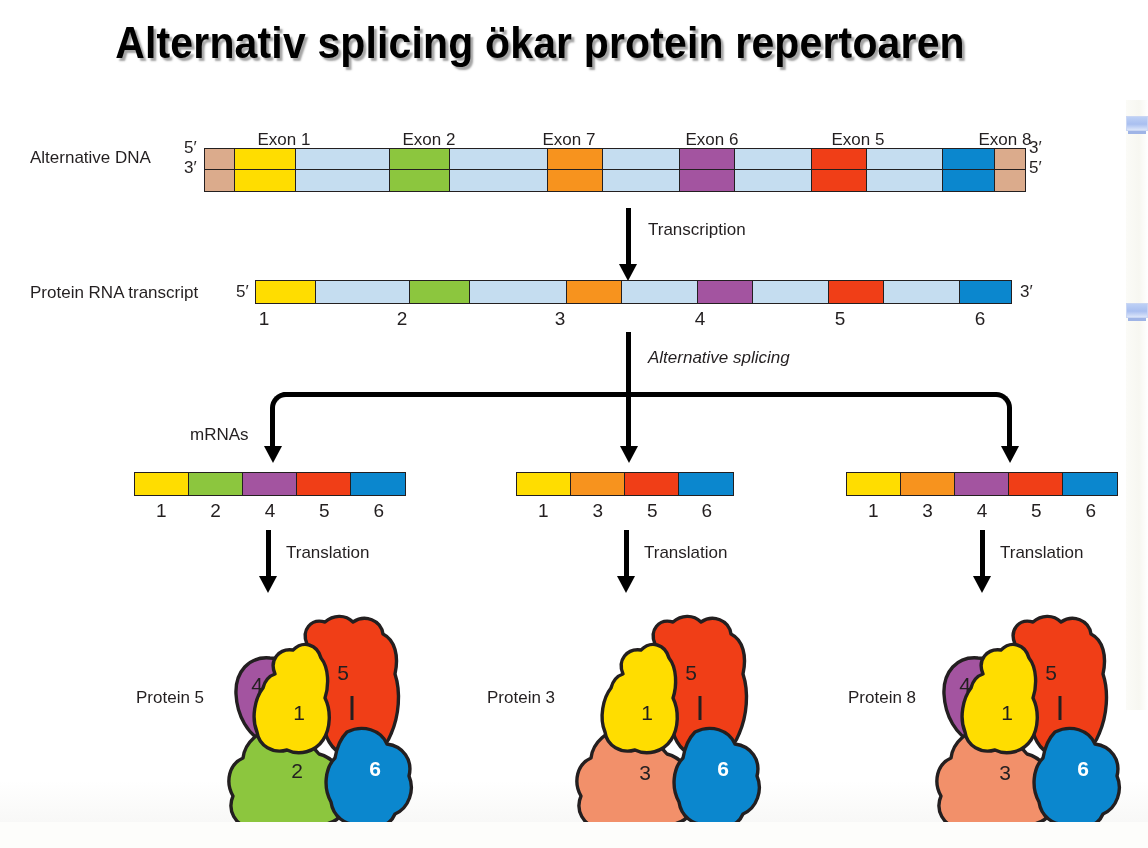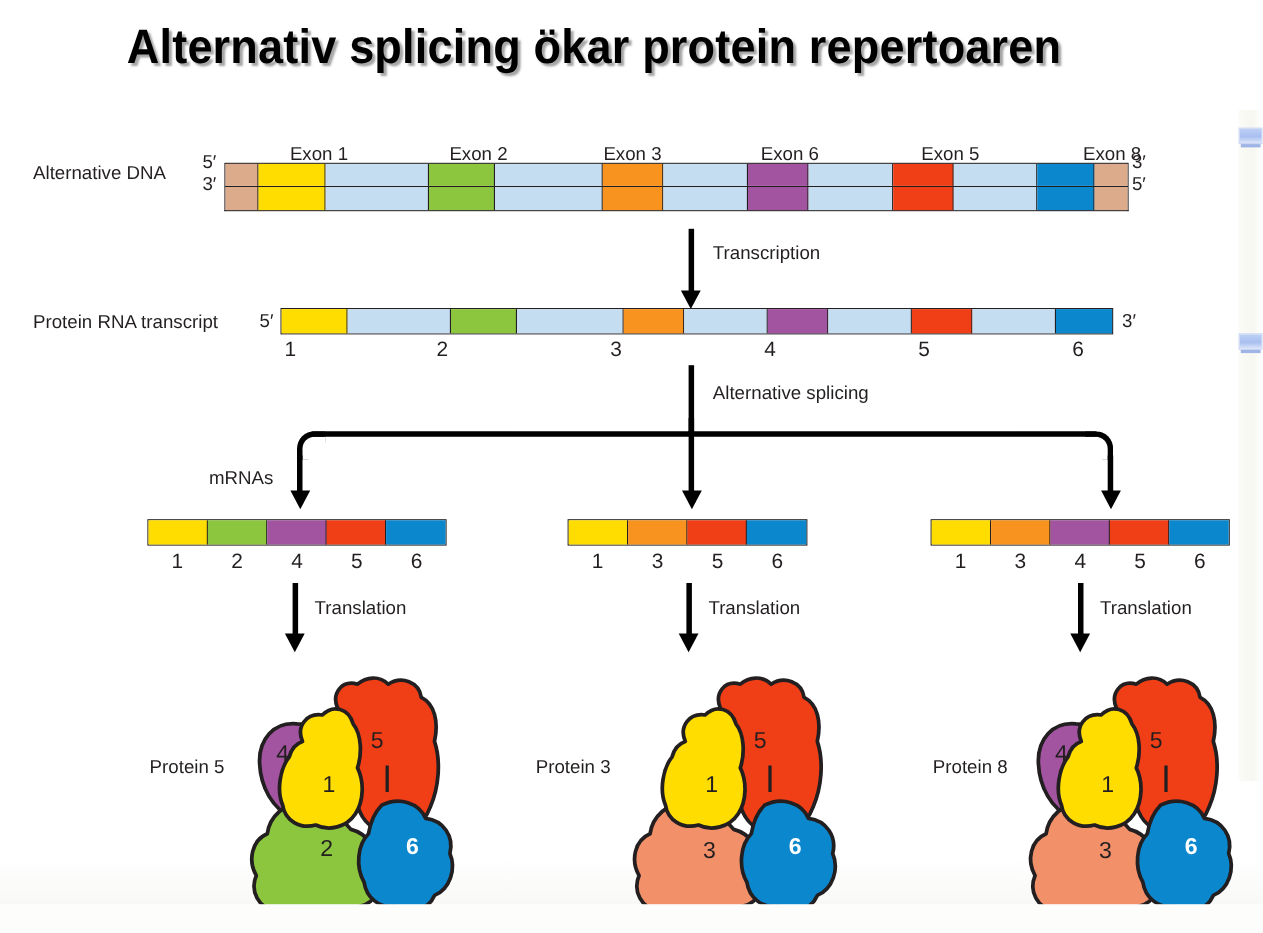--- a/index.html
+++ b/index.html
@@ -105,24 +105,24 @@
   <div id="title">Alternativ splicing ökar protein repertoaren</div>
 
   <div id="figure">
 
     <div class="lbl sm" style="left:30px;top:48px;">Alternative DNA</div>
     <div class="prime" style="position:absolute;left:184px;top:38px;">5′</div>
     <div class="prime" style="position:absolute;left:184px;top:58px;">3′</div>
     <div class="prime" style="position:absolute;left:1029px;top:38px;">3′</div>
     <div class="prime" style="position:absolute;left:1029px;top:58px;">5′</div>
 
-    <div class="exonlabels" style="position:absolute;left:18px;top:30px;width:1085px;height:22px;text-align:right;">
+    <div class="exonlabels" style="position:absolute;left:12px;top:30px;width:1085px;height:22px;text-align:right;">
       <span style="left:272px;">Exon 1</span>
       <span style="left:410px;padding-left:14px;">Exon 2</span>
-      <span style="left:557px;">Exon 3</span>
+      <span style="left:557px;">Exon 7</span>
       <span style="left:700px;">Exon 6</span>
       <span style="left:846px;">Exon 5</span>
       <span style="left:993px;">Exon 8</span>
     </div>
 
     <div class="dna-wrap" style="left:204px;top:48px;">
       <div class="dna-row" id="dna-top" style="width:822px;height:22px;">
           <div class="seg" style="background: rgb(219, 171, 140); width: 3.68764%;"></div>
           <div class="seg" style="background: rgb(255, 221, 0); width: 7.37527%;"></div>
           <div class="seg" style="background: rgb(197, 221, 240); width: 11.4967%;"></div>
@@ -183,21 +183,21 @@
       <span style="left:402px;">2</span>
       <span style="left:560px;">3</span>
       <span style="left:700px;">4</span>
       <span style="left:840px;">5</span>
       <span style="left:980px;">6</span>
     </div>
 
     <div class="varrow" style="left:628px;top:232px;">
       <div class="shaft" style="height:62px;"></div>
     </div>
-    <div class="lbl sm" style="left:648px;top:248px;">Alternative splicing</div>
+    <div class="lbl sm" style="left:648px;top:248px;font-style:italic;">Alternative splicing</div>
 
     <div class="branch" style="left:0;top:292px;width:1085px;height:90px;">
       <div class="hbar" style="left:282px;top:0;width:716px;"></div>
       <div class="corner" style="left:270px;top:0;"></div>
       <div class="corner right" style="left:986px;top:0;"></div>
       <div class="cap" style="left:626px;top:-12px;height:14px;"></div>
 
       <div class="cap" style="left:270px;top:22px;height:34px;"></div>
       <div class="arrow" style="left:263.5px;top:54px;"></div>
 

